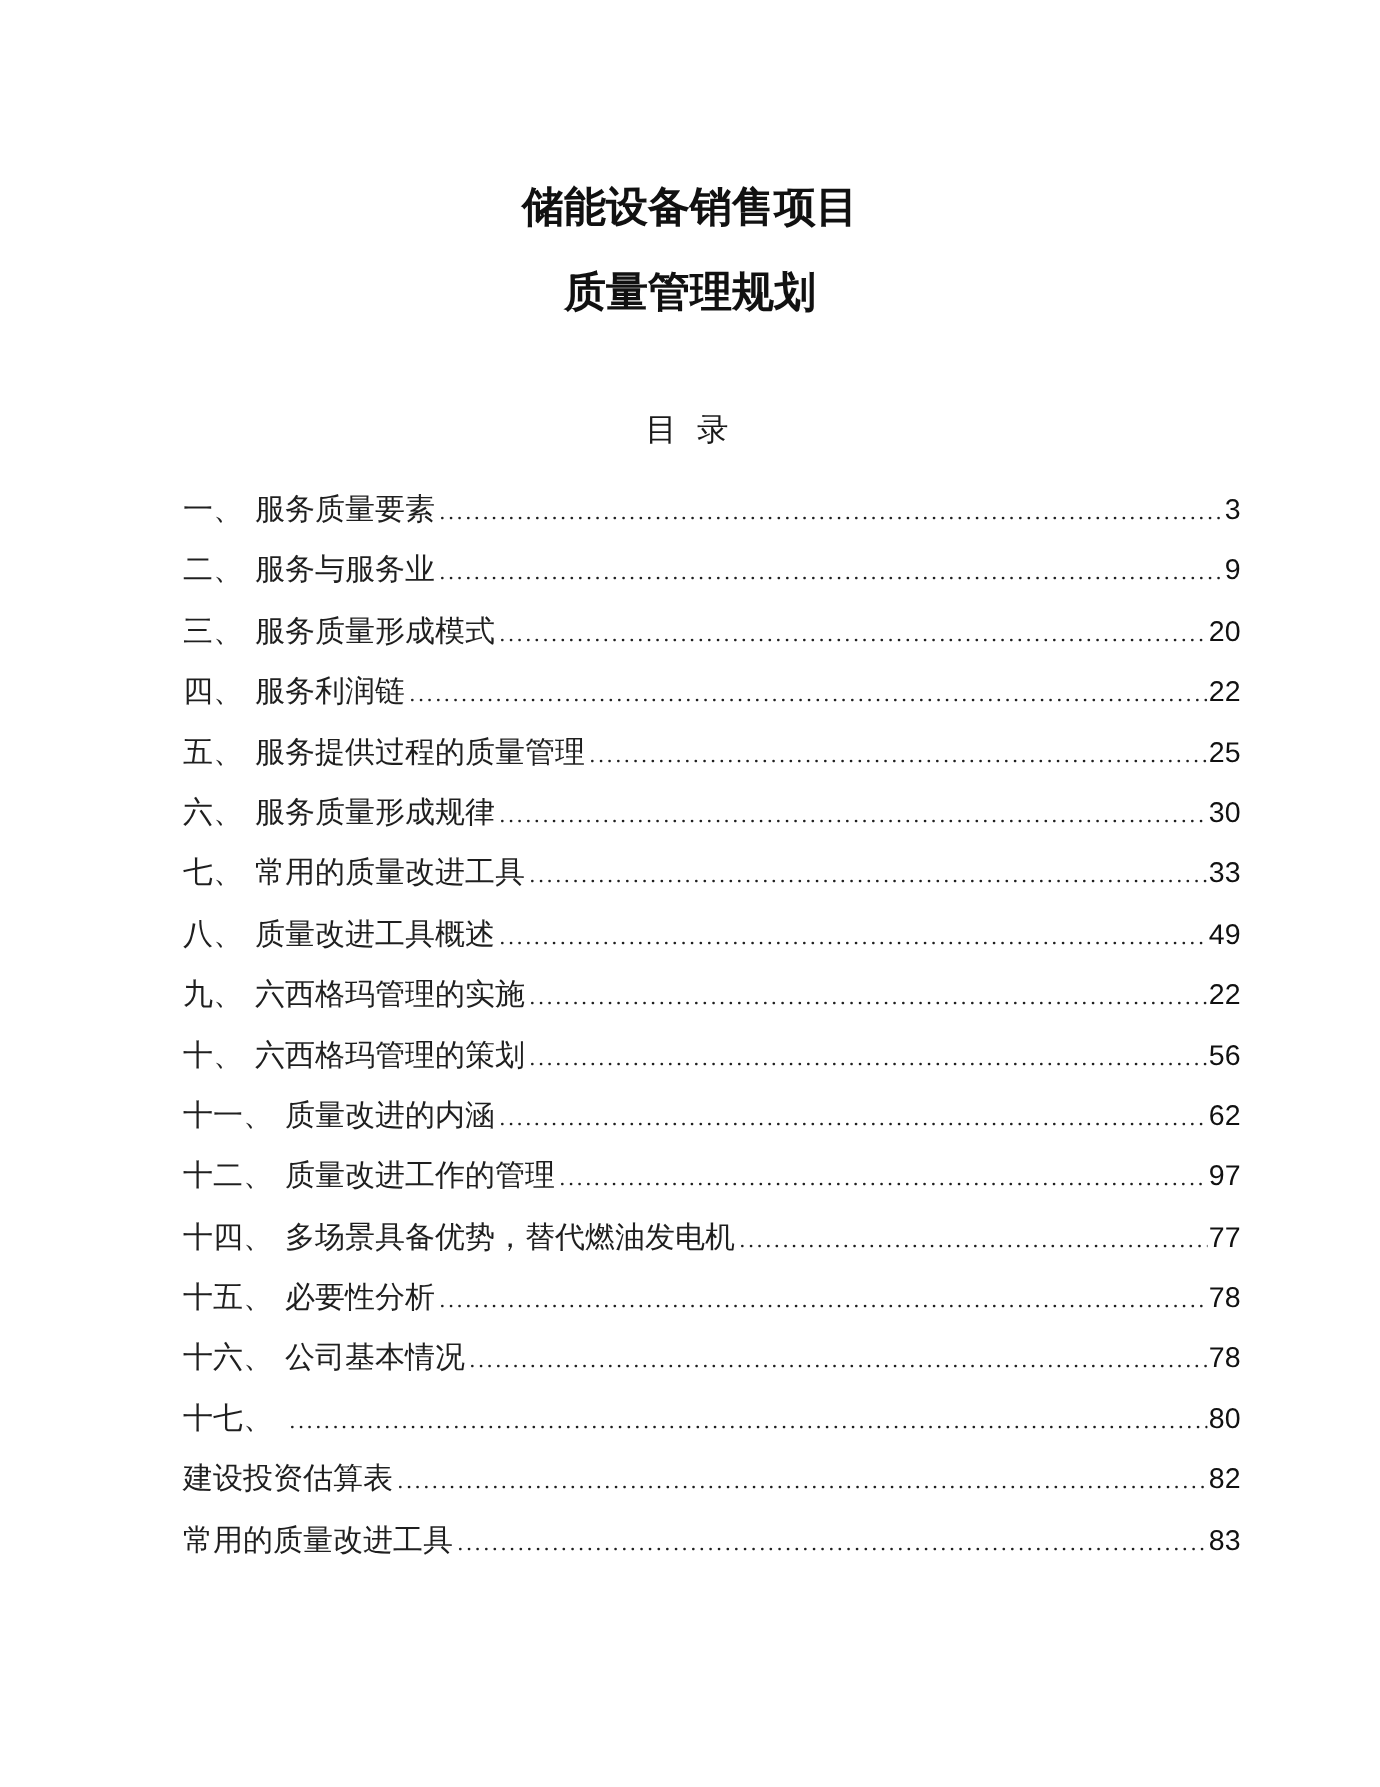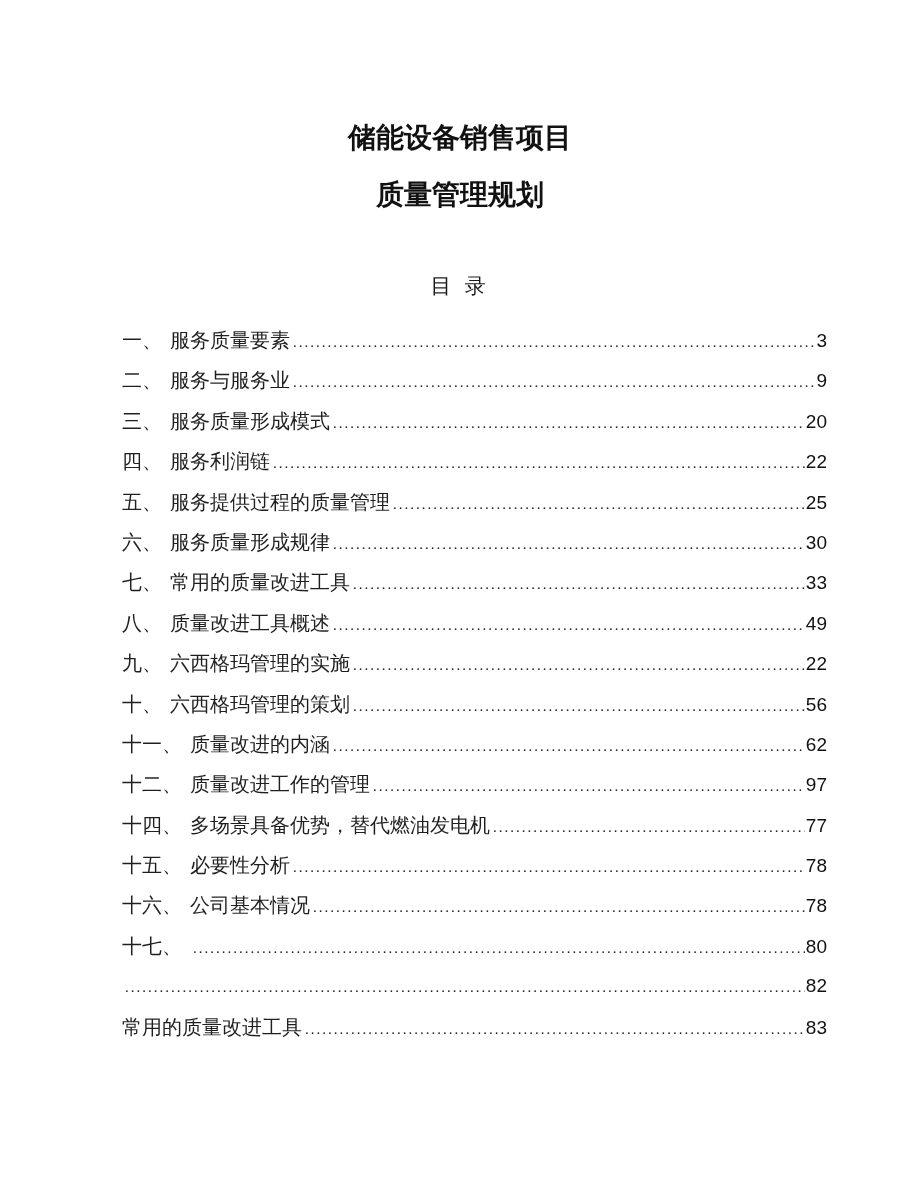--- a/index.html
+++ b/index.html
@@ -200,20 +200,21 @@
       </div>
 
       <div class="toc-row">
         <span class="toc-num">十七、</span>
         <span class="leader"></span>
         <span class="toc-page">80</span>
       </div>
 
       <div class="toc-row">
         <span class="toc-num"></span>
+        <span class="toc-label">建设投资估算表</span>
         <span class="leader"></span>
         <span class="toc-page">82</span>
       </div>
 
       <div class="toc-row">
         <span class="toc-num"></span>
         <span class="toc-label">常用的质量改进工具</span>
         <span class="leader"></span>
         <span class="toc-page">83</span>
       </div>

